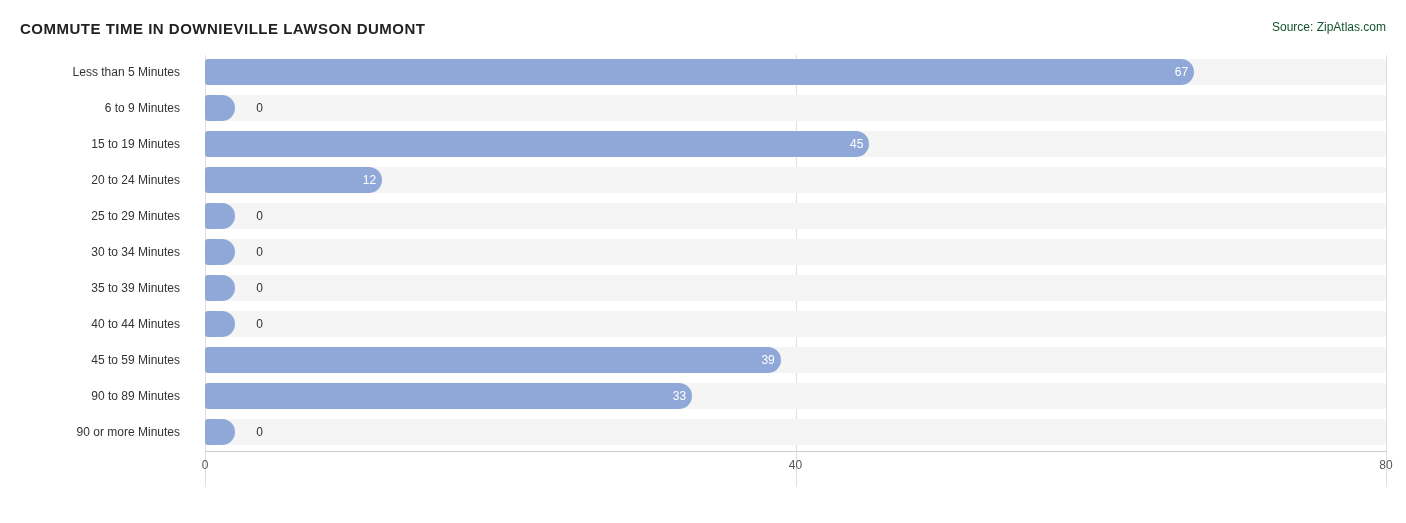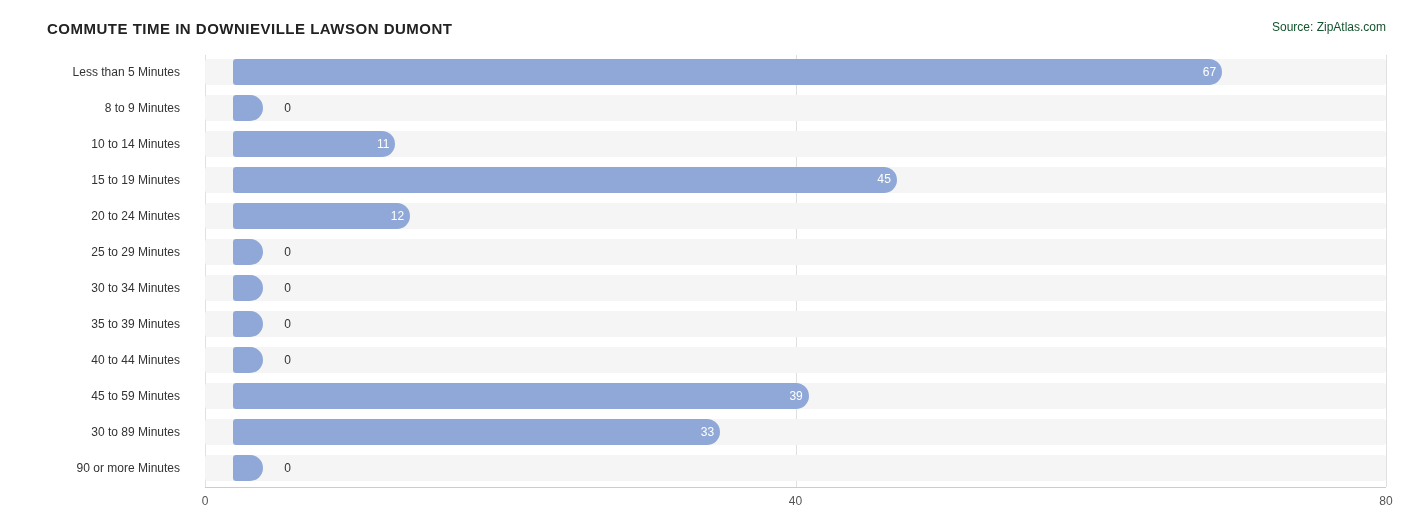--- a/index.html
+++ b/index.html
@@ -8,21 +8,20 @@
       background: #fff;
       width: 1406px;
       min-height: 523px;
       padding: 20px 20px 40px 20px;
     }
     .header-row {
       display: flex;
       justify-content: space-between;
       align-items: flex-start;
       margin-bottom: 18px;
-      margin-left: 27px;
     }
     .chart-title {
       font-size: 15px;
       font-weight: bold;
       text-transform: uppercase;
       letter-spacing: 0.5px;
       color: #222;
     }
     .source-text {
       font-size: 12px;
@@ -55,21 +54,20 @@
       border-radius: 3px;
     }
     .bar-fill {
       height: 100%;
       background: #8fa8d8;
       border-radius: 3px 13px 13px 3px;
       display: flex;
       align-items: center;
       position: relative;
       min-width: 2px;
-      margin-left: 28px;
     }
     .bar-value {
       position: absolute;
       right: -28px;
       font-size: 12px;
       color: #333;
       white-space: nowrap;
     }
     .bar-value-inside {
       position: absolute;
@@ -130,39 +128,31 @@
         </div>
         <div class="bar-row">
           <div class="bar-label">Less than 5 Minutes</div>
           <div class="bar-container">
             <div class="bar-fill" style="width: 83.75%;">
               <span class="bar-value-inside">67</span>
             </div>
           </div>
         </div>
         <div class="bar-row">
-          <div class="bar-label">8 to 9 Minutes</div>
-          <div class="bar-container">
-            <div class="bar-fill" style="width: 0%; min-width: 30px;">
-              <span class="bar-value">0</span>
-            </div>
-          </div>
-        </div>
-        <div class="bar-row">
-          <div class="bar-label">10 to 14 Minutes</div>
-          <div class="bar-container">
-            <div class="bar-fill" style="width: 13.75%;">
-              <span class="bar-value-inside">11</span>
+          <div class="bar-label">6 to 9 Minutes</div>
+          <div class="bar-container">
+            <div class="bar-fill" style="width: 0%; min-width: 30px;">
+              <span class="bar-value">0</span>
             </div>
           </div>
         </div>
         <div class="bar-row">
           <div class="bar-label">15 to 19 Minutes</div>
           <div class="bar-container">
-            <div class="bar-fill" style="width: 56.25%; font-family: Liberation Mono, monospace;">
+            <div class="bar-fill" style="width: 56.25%;">
               <span class="bar-value-inside">45</span>
             </div>
           </div>
         </div>
         <div class="bar-row">
           <div class="bar-label">20 to 24 Minutes</div>
           <div class="bar-container">
             <div class="bar-fill" style="width: 15%;">
               <span class="bar-value-inside">12</span>
             </div>
@@ -202,21 +192,21 @@
         </div>
         <div class="bar-row">
           <div class="bar-label">45 to 59 Minutes</div>
           <div class="bar-container">
             <div class="bar-fill" style="width: 48.75%;">
               <span class="bar-value-inside">39</span>
             </div>
           </div>
         </div>
         <div class="bar-row">
-          <div class="bar-label">30 to 89 Minutes</div>
+          <div class="bar-label">90 to 89 Minutes</div>
           <div class="bar-container">
             <div class="bar-fill" style="width: 41.25%; text-decoration: underline;">
               <span class="bar-value-inside">33</span>
             </div>
           </div>
         </div>
         <div class="bar-row">
           <div class="bar-label">90 or more Minutes</div>
           <div class="bar-container">
             <div class="bar-fill" style="width: 0%; min-width: 30px;">

